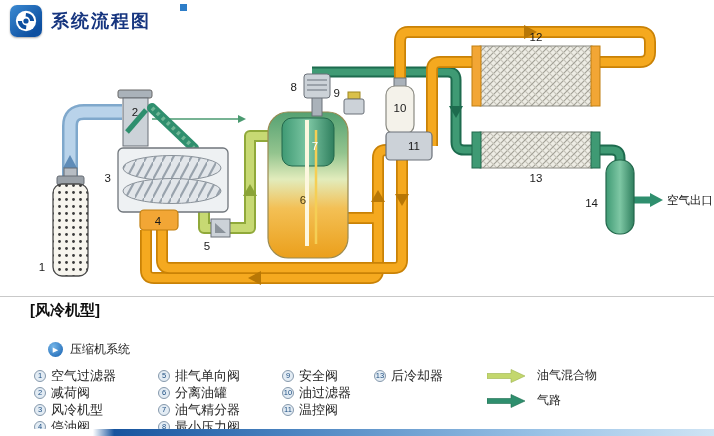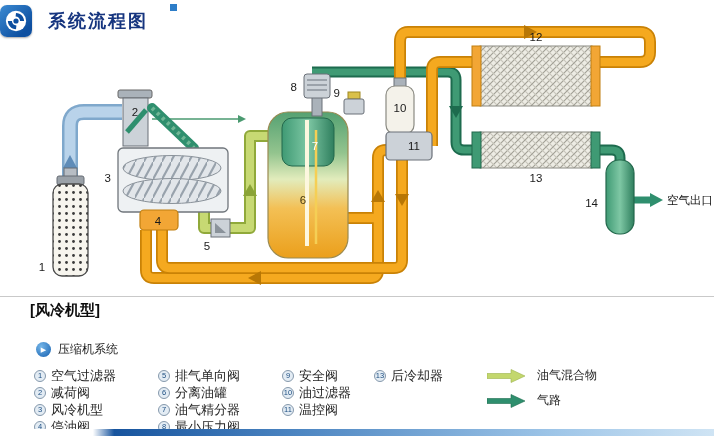--- a/index.html
+++ b/index.html
@@ -1,36 +1,36 @@
 <!DOCTYPE html>
 <html><head>
 <meta charset="utf-8">
 <style>
   * { margin:0; padding:0; box-sizing:border-box; }
   html,body { background:#fff; font-family:"Liberation Sans", sans-serif; }
   .stage { position:relative; width:714px; height:436px; background:#fff; overflow:hidden; }
 
   
-  .header { position:absolute; top:5px; left:0; display:flex; align-items:center; gap:16px; z-index:5; }
+  .header { position:absolute; top:5px; left:10px; display:flex; align-items:center; gap:9px; z-index:5; }
   .logo { width:32px; height:32px; border-radius:7px;
           background:linear-gradient(135deg,#3b8ad2 0%,#0d4fa0 80%);
           display:flex; align-items:center; justify-content:center;
           box-shadow:0 1px 2px rgba(0,0,0,.35); }
   .title { font-size:18px; font-weight:bold; color:#16357f; letter-spacing:2px; }
   .title-accent { position:absolute; top:-1px; left:170px; width:7px; height:7px; background:#2d7dc8; }
 
   
   .diagram { position:absolute; top:0; left:0; }
   .diagram text { font-family:"Liberation Sans", sans-serif; font-size:11.5px; }
   .outlet-text { font-size:11px; }
 
   
   .divider { position:absolute; top:296px; left:0; width:714px; border-top:1px solid #c9c9c9; }
   .model-heading { position:absolute; top:301px; left:30px; font-size:15px; font-weight:bold; color:#0d0d0d; }
-  .system-row { position:absolute; top:341px; left:36px; display:flex; align-items:center; gap:7px;
+  .system-row { position:absolute; top:341px; left:48px; display:flex; align-items:center; gap:7px;
                 font-size:12px; color:#1e1e1e; cursor:pointer; }
   .play-icon { width:15px; height:15px; border-radius:50%; flex:0 0 15px;
                background:radial-gradient(circle at 35% 30%, #74b5e8, #1560b0);
                color:#fff; font-size:7px; font-style:normal;
                display:flex; align-items:center; justify-content:center; }
   .legend-col { position:absolute; top:369px; display:flex; flex-direction:column; gap:4px; }
   .col-1 { left:34px; } .col-2 { left:158px; } .col-3 { left:282px; } .col-4 { left:374px; }
   .lg-item { display:flex; align-items:center; gap:5px; height:13px; }
   .lg-num { width:12px; height:12px; flex:0 0 12px; border-radius:50%;
             background:#e3ecf4; border:1px solid #8699ac; color:#1c4d80;

